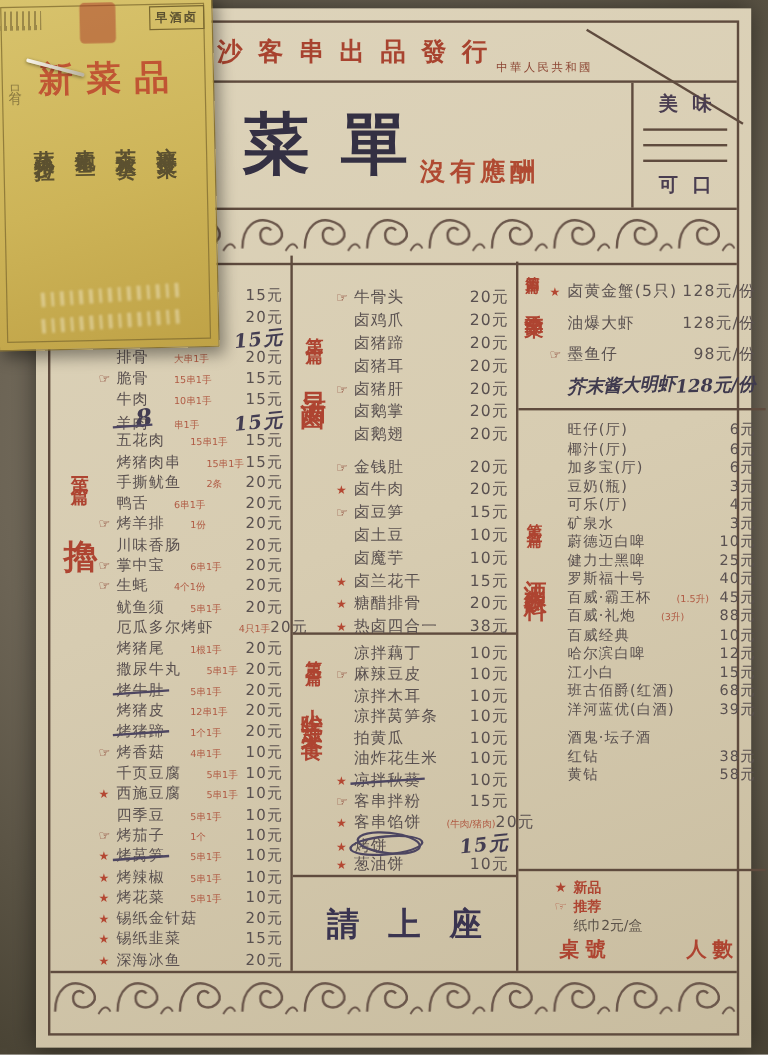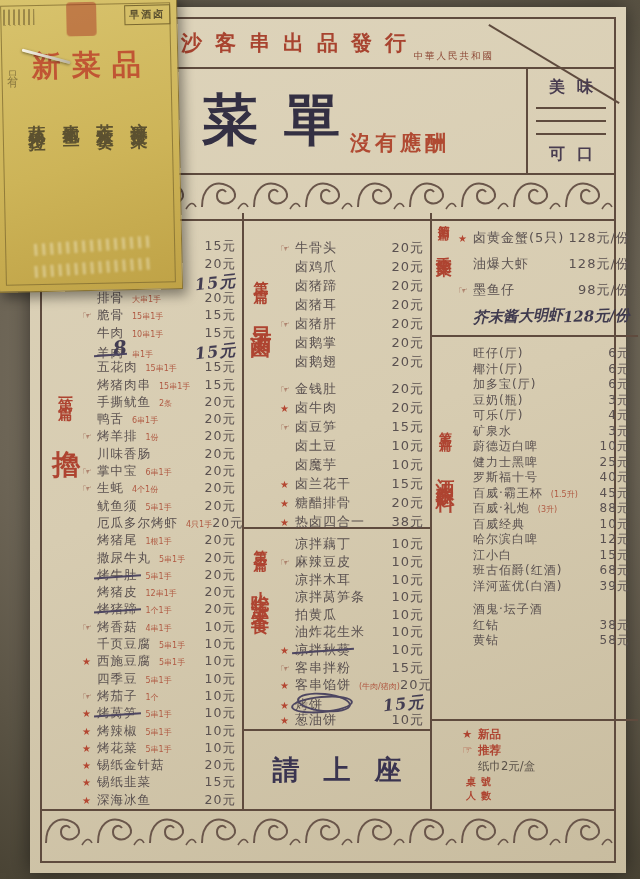--- a/index.html
+++ b/index.html
@@ -68,21 +68,21 @@
   .row{display:flex;align-items:baseline;height:17.3px;font-size:12.5px;color:#5a5150;position:relative;}
   .col-mid .row{height:19px;font-size:13px;}
   .b3 .row{height:17.6px;}
   .b4 .row{height:26px;font-size:13px;}
   .b5 .row{height:15.5px;font-size:12px;}
   .row.gap{margin-top:8px;}
   .mk{width:15px;flex:none;font-size:10px;}
   .mk.star{color:#b44732;}
   .mk.hand{color:#8a4334;font-size:11px;}
   .nm{letter-spacing:1px;white-space:nowrap;position:relative;}
-  .nt{font-size:8px;color:#b05a43;margin-left:8px;white-space:nowrap;}
+  .nt{font-size:8px;color:#b05a43;margin-left:21px;white-space:nowrap;}
   .pr{margin-left:auto;letter-spacing:1px;padding-right:2px;white-space:nowrap;}
   .crossed::after{content:"";position:absolute;left:-3px;right:-3px;top:52%;height:2px;
     background:#4d4661;transform:rotate(-4deg);}
   .hw-over{position:absolute;left:60%;top:-9px;font-size:20px;font-weight:bold;color:#433d52;
     font-style:italic;transform:rotate(-8deg);font-family:"DejaVu Serif",serif;}
   .hw-price{font-family:"DejaVu Serif",serif;font-style:italic;font-weight:bold;
     font-size:16px !important;color:#433d52;transform:rotate(-6deg);}
   .hw-row{font-family:"DejaVu Serif",serif;font-style:italic;font-weight:bold;color:#3f3a4e;}
   .hw-row .nm,.hw-row .pr{font-size:15px;transform:rotate(-2deg);letter-spacing:0;}
   .scribble::before{content:"";position:absolute;left:-4px;top:0;width:58px;height:13px;
@@ -94,22 +94,22 @@
     justify-content:center;}
   .notice div{font-size:27px;font-weight:900;color:#3a3450;letter-spacing:24px;margin-right:-24px;
     text-align:center;line-height:36px;font-family:"Liberation Serif","DejaVu Serif",serif;}
   
   .legend{flex:1;padding:6px 6px 4px 30px;display:flex;flex-direction:column;position:relative;}
   .lrow{display:flex;align-items:baseline;height:16px;font-size:11.5px;color:#5a5148;}
   .lrow .lic{width:16px;flex:none;}
   .lrow.red{color:#ae4431;font-weight:bold;}
   .lrow.indent{padding-left:16px;}
   .tfoot{margin-top:auto;display:flex;justify-content:space-between;padding:0 16px 2px 4px;
-    color:#ae4431;font-weight:bold;font-size:10px;letter-spacing:5px;
-    font-family:"Liberation Serif","DejaVu Serif",serif;flex-direction:column;}
+    color:#ae4431;font-weight:bold;font-size:17px;letter-spacing:5px;
+    font-family:"Liberation Serif","DejaVu Serif",serif;}
   
   .card{position:absolute;left:-4px;top:-3px;width:182px;height:292px;
     background:linear-gradient(165deg,#d8c36d 0%,#cdb458 55%,#bfa246 100%);
     border:1px solid #8a7433;box-shadow:4px 6px 12px rgba(0,0,0,.4);transform:rotate(-1.2deg);}
   .card-inner{position:absolute;inset:6px;border:1px solid rgba(130,110,50,.8);}
   .card-tag{position:absolute;top:8px;right:6px;border:1px solid #7a6830;padding:2px 4px;
     font-size:10px;color:#5c5130;letter-spacing:2px;font-weight:bold;}
   .card-mini{position:absolute;top:10px;left:6px;width:34px;height:16px;opacity:.55;
     background:repeating-linear-gradient(90deg,transparent 0 3px,#6b5a2e 3px 5px);}
   .card-seal{position:absolute;top:4px;left:72px;width:30px;height:34px;

